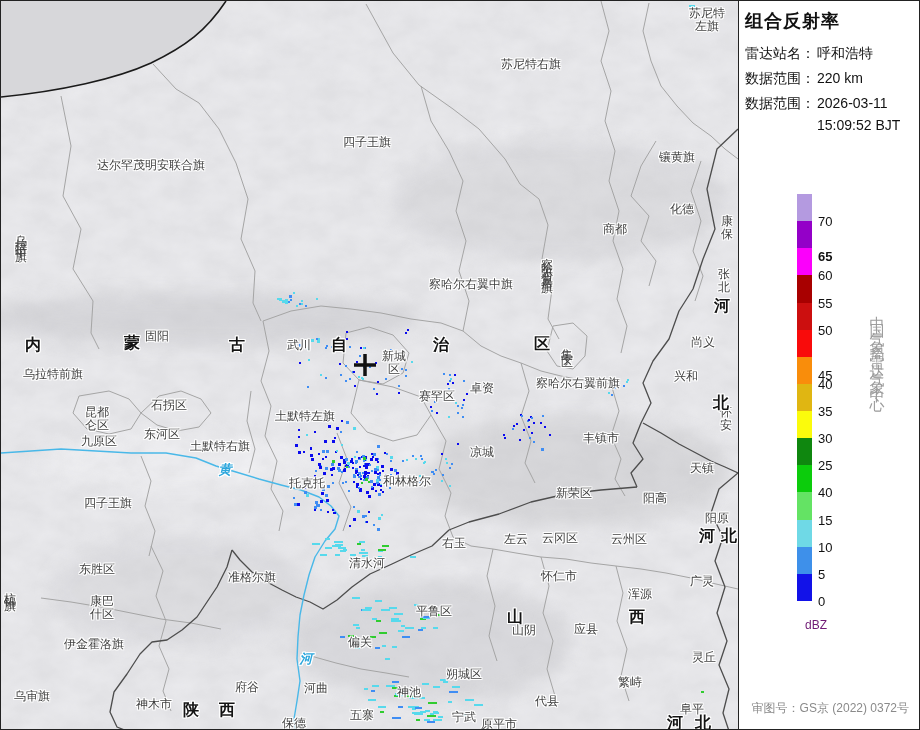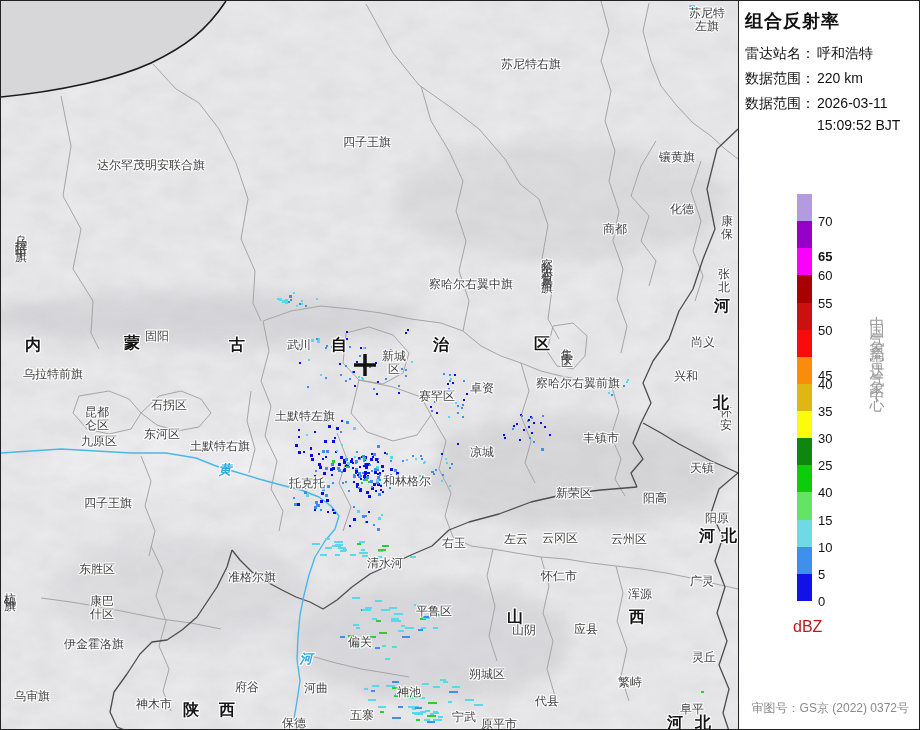--- a/index.html
+++ b/index.html
@@ -22,21 +22,21 @@
   
   .panel { position:relative; width:182px; height:728px; background:#fff; font-size:14px; color:#111; }
   .p-title { position:absolute; left:6px; top:8px; font-size:18px; font-weight:bold; letter-spacing:1px; }
   .inforow { position:absolute; left:6px; display:flex; }
   .inforow .lab { width:72px; flex:0 0 72px; }
   .inforow .val { white-space:nowrap; }
   .val2 { position:absolute; left:78px; white-space:nowrap; }
   #legend { position:absolute; left:58px; top:193px; width:15px; }
   .sw { width:15px; height:27.13px; }
   .tick { position:absolute; left:21px; transform:translateY(-50%); font-size:13px; color:#111; }
-  .dbz { position:absolute; left:54px; top:617px; font-size:16px; color:#b91c1c; }
+  .dbz { position:absolute; left:66px; top:617px; font-size:12px; color:#701a75; }
   .watermark { position:absolute; left:128px; top:303px; writing-mode:vertical-rl;
                letter-spacing:8px; font-size:15px; color:#9b9b9b; }
   .license { position:absolute; right:10px; top:699px; font-size:12px; color:#8a8a8a; white-space:nowrap; }
   .echo { shape-rendering:crispEdges; }
 </style>
 </head>
 <body>
 
 <div class="page">
 
@@ -607,29 +607,29 @@
         <div class="ml" style="left: 573px; top: 492px;">新荣区</div>
         <div class="ml" style="left: 654px; top: 497px;">阳高</div>
         <div class="ml" style="left: 107px; top: 502px;">四子王旗</div>
         <div class="ml" style="left: 716px; top: 517px;">阳原</div>
         <div class="ml" style="left: 453px; top: 542px;">右玉</div>
         <div class="ml" style="left: 515px; top: 538px;">左云</div>
         <div class="ml" style="left: 559px; top: 537px;">云冈区</div>
         <div class="ml" style="left: 628px; top: 538px;">云州区</div>
         <div class="ml" style="left: 96px; top: 568px;">东胜区</div>
         <div class="ml" style="left: 251px; top: 576px;">准格尔旗</div>
-        <div class="ml" style="left: 384px; top: 562px;">清水河</div>
+        <div class="ml" style="left: 366px; top: 562px;">清水河</div>
         <div class="ml" style="left: 558px; top: 575px;">怀仁市</div>
         <div class="ml" style="left: 701px; top: 580px;">广灵</div>
         <div class="ml" style="left: 639px; top: 593px;">浑源</div>
         <div class="ml" style="left: 433px; top: 610px;">平鲁区</div>
         <div class="ml" style="left: 523px; top: 629px;">山阴</div>
         <div class="ml" style="left: 585px; top: 628px;">应县</div>
         <div class="ml" style="left: 359px; top: 641px;">偏关</div>
-        <div class="ml" style="left: 486px; top: 673px;">朔城区</div>
+        <div class="ml" style="left: 463px; top: 673px;">朔城区</div>
         <div class="ml" style="left: 703px; top: 656px;">灵丘</div>
         <div class="ml" style="left: 93px; top: 643px;">伊金霍洛旗</div>
         <div class="ml" style="left: 315px; top: 687px;">河曲</div>
         <div class="ml" style="left: 408px; top: 691px;">神池</div>
         <div class="ml" style="left: 546px; top: 700px;">代县</div>
         <div class="ml" style="left: 629px; top: 681px;">繁峙</div>
         <div class="ml" style="left: 31px; top: 695px; text-align: right;">乌审旗</div>
         <div class="ml" style="left: 246px; top: 686px;">府谷</div>
         <div class="ml" style="left: 153px; top: 703px;">神木市</div>
         <div class="ml" style="left: 293px; top: 722px;">保德</div>

